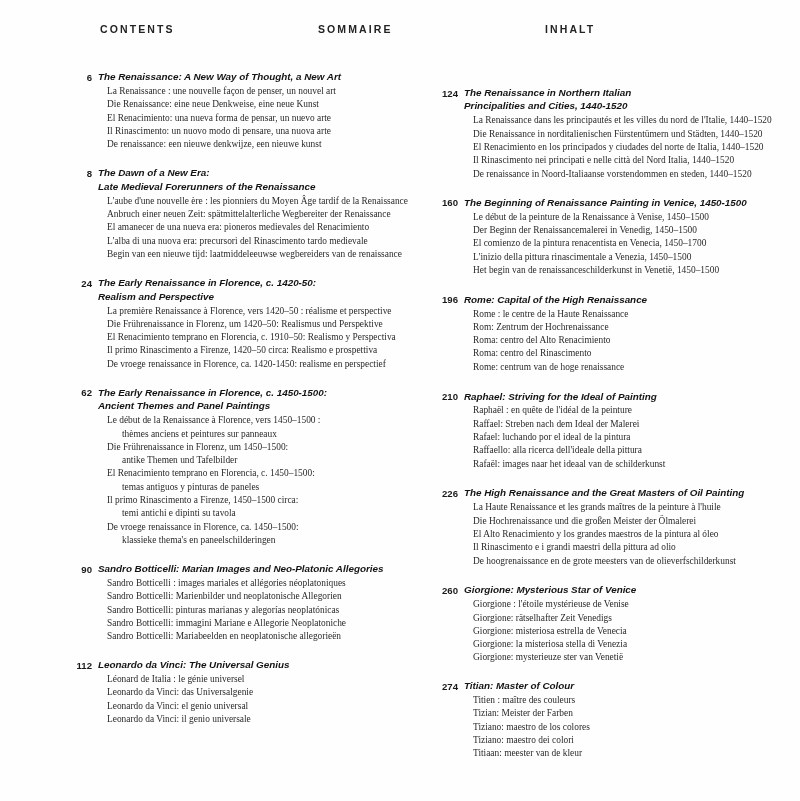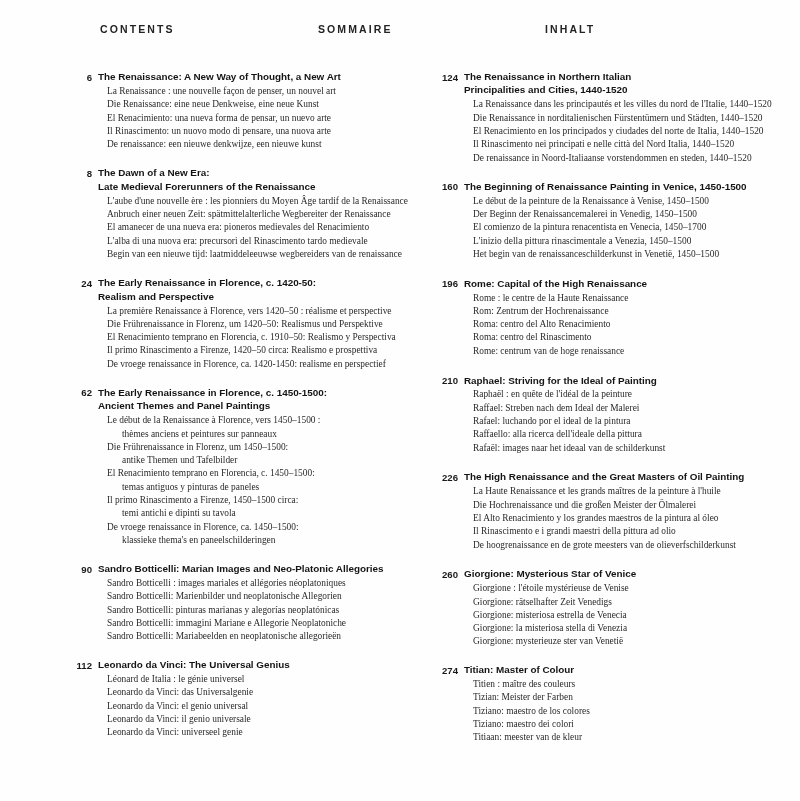--- a/index.html
+++ b/index.html
@@ -82,20 +82,21 @@
     min-width: 0;
   }
   .entry-title {
     font-family: "Liberation Sans", sans-serif;
     font-weight: bold;
     font-size: 9.9px;
     line-height: 13.4px;
     letter-spacing: -0.02px;
     color: #141414;
     margin: 0 0 1.5px 0;
+    font-style: italic;
   }
   .entry-title .title-line {
     display: block;
     white-space: nowrap;
   }
 
   .translations {
     margin: 0;
     padding: 0;
     list-style: none;
@@ -112,21 +113,21 @@
     display: block;
     padding-left: 15px;
     white-space: nowrap;
   }
 
   
   .column-left  .entry:nth-child(1) { margin-bottom: 15px; }
   .column-left  .entry:nth-child(2) { margin-bottom: 15px; }
   .column-left  .entry:nth-child(3) { margin-bottom: 15px; }
   .column-left  .entry:nth-child(4) { margin-bottom: 15px; }
-  .column-right .entry:nth-child(1) { margin-bottom: 15px; }
+  .column-right .entry:nth-child(1) { margin-bottom: 15px; margin-top: 16px; }
   .column-right .entry:nth-child(2) { margin-bottom: 15.5px; }
   .column-right .entry:nth-child(3) { margin-bottom: 15.5px; }
   .column-right .entry:nth-child(4) { margin-bottom: 15.5px; }
   .column-right .entry:nth-child(5) { margin-bottom: 15.5px; }
 </style>
 </head>
 <body>
 
 <div class="page">
 
@@ -220,21 +221,20 @@
           <div class="entry-page">112</div>
           <div class="entry-body">
             <div class="entry-title">
               <span class="title-line">Leonardo da Vinci: The Universal Genius</span>
             </div>
             <ul class="translations">
               <li class="translation"><span>Léonard de Italia : le génie universel</span></li>
               <li class="translation"><span>Leonardo da Vinci: das Universalgenie</span></li>
               <li class="translation"><span>Leonardo da Vinci: el genio universal</span></li>
               <li class="translation"><span>Leonardo da Vinci: il genio universale</span></li>
-              <li class="translation"><span>Leonardo da Vinci: universeel genie</span></li>
             </ul>
           </div>
         </div>
       </div>
     <div class="column column-right" id="col-right">
         <div class="entry">
           <div class="entry-page">124</div>
           <div class="entry-body">
             <div class="entry-title">
               <span class="title-line">The Renaissance in Northern Italian</span>

